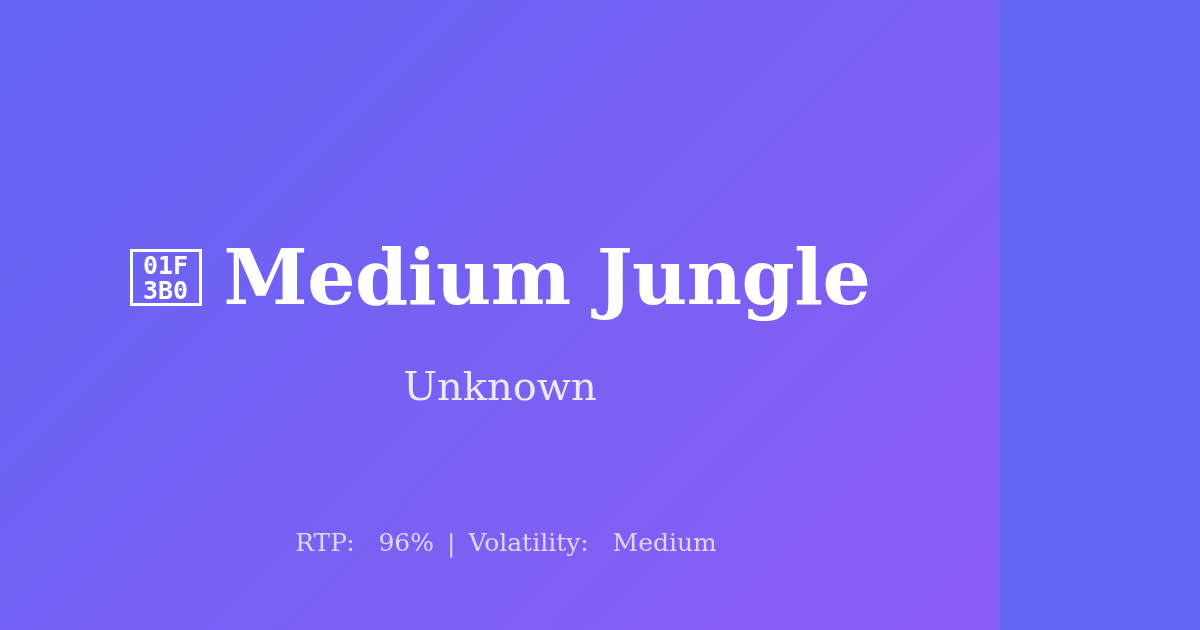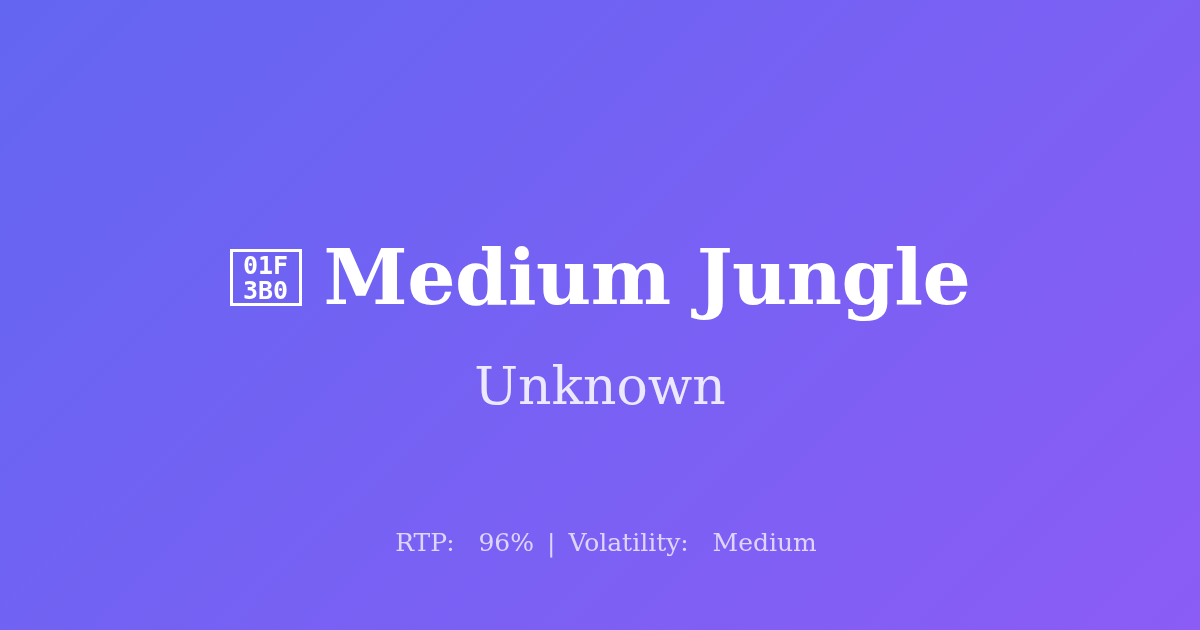--- a/index.html
+++ b/index.html
@@ -10,21 +10,21 @@
   body {
     width: 1200px;
     height: 630px;
     overflow: hidden;
     font-family: "DejaVu Serif", "Liberation Serif", serif;
     background: #6366F1;
   }
 
   .og-card {
     position: relative;
-    width: 1200px;
+    width: 1000px;
     height: 630px;
     box-sizing: border-box;
     display: flex;
     flex-direction: column;
     align-items: center;
     justify-content: flex-start;
     background-image: linear-gradient(135deg, #6366F1 0%, #8B5CF6 100%);
     background-color: #6366F1;
     text-decoration: underline;
   }
@@ -80,21 +80,21 @@
 
   
   .provider {
     position: absolute;
     left: 0;
     right: 0;
     top: 362px;
     text-align: center;
     font-family: "DejaVu Serif", "Liberation Serif", serif;
     font-weight: 400;
-    font-size: 52px;
+    font-size: 40px;
     line-height: 48px;
     color: rgba(255, 255, 255, 0.86);
     white-space: nowrap;
   }
 
   
   .meta-line {
     position: absolute;
     left: 0;
     right: 0;

